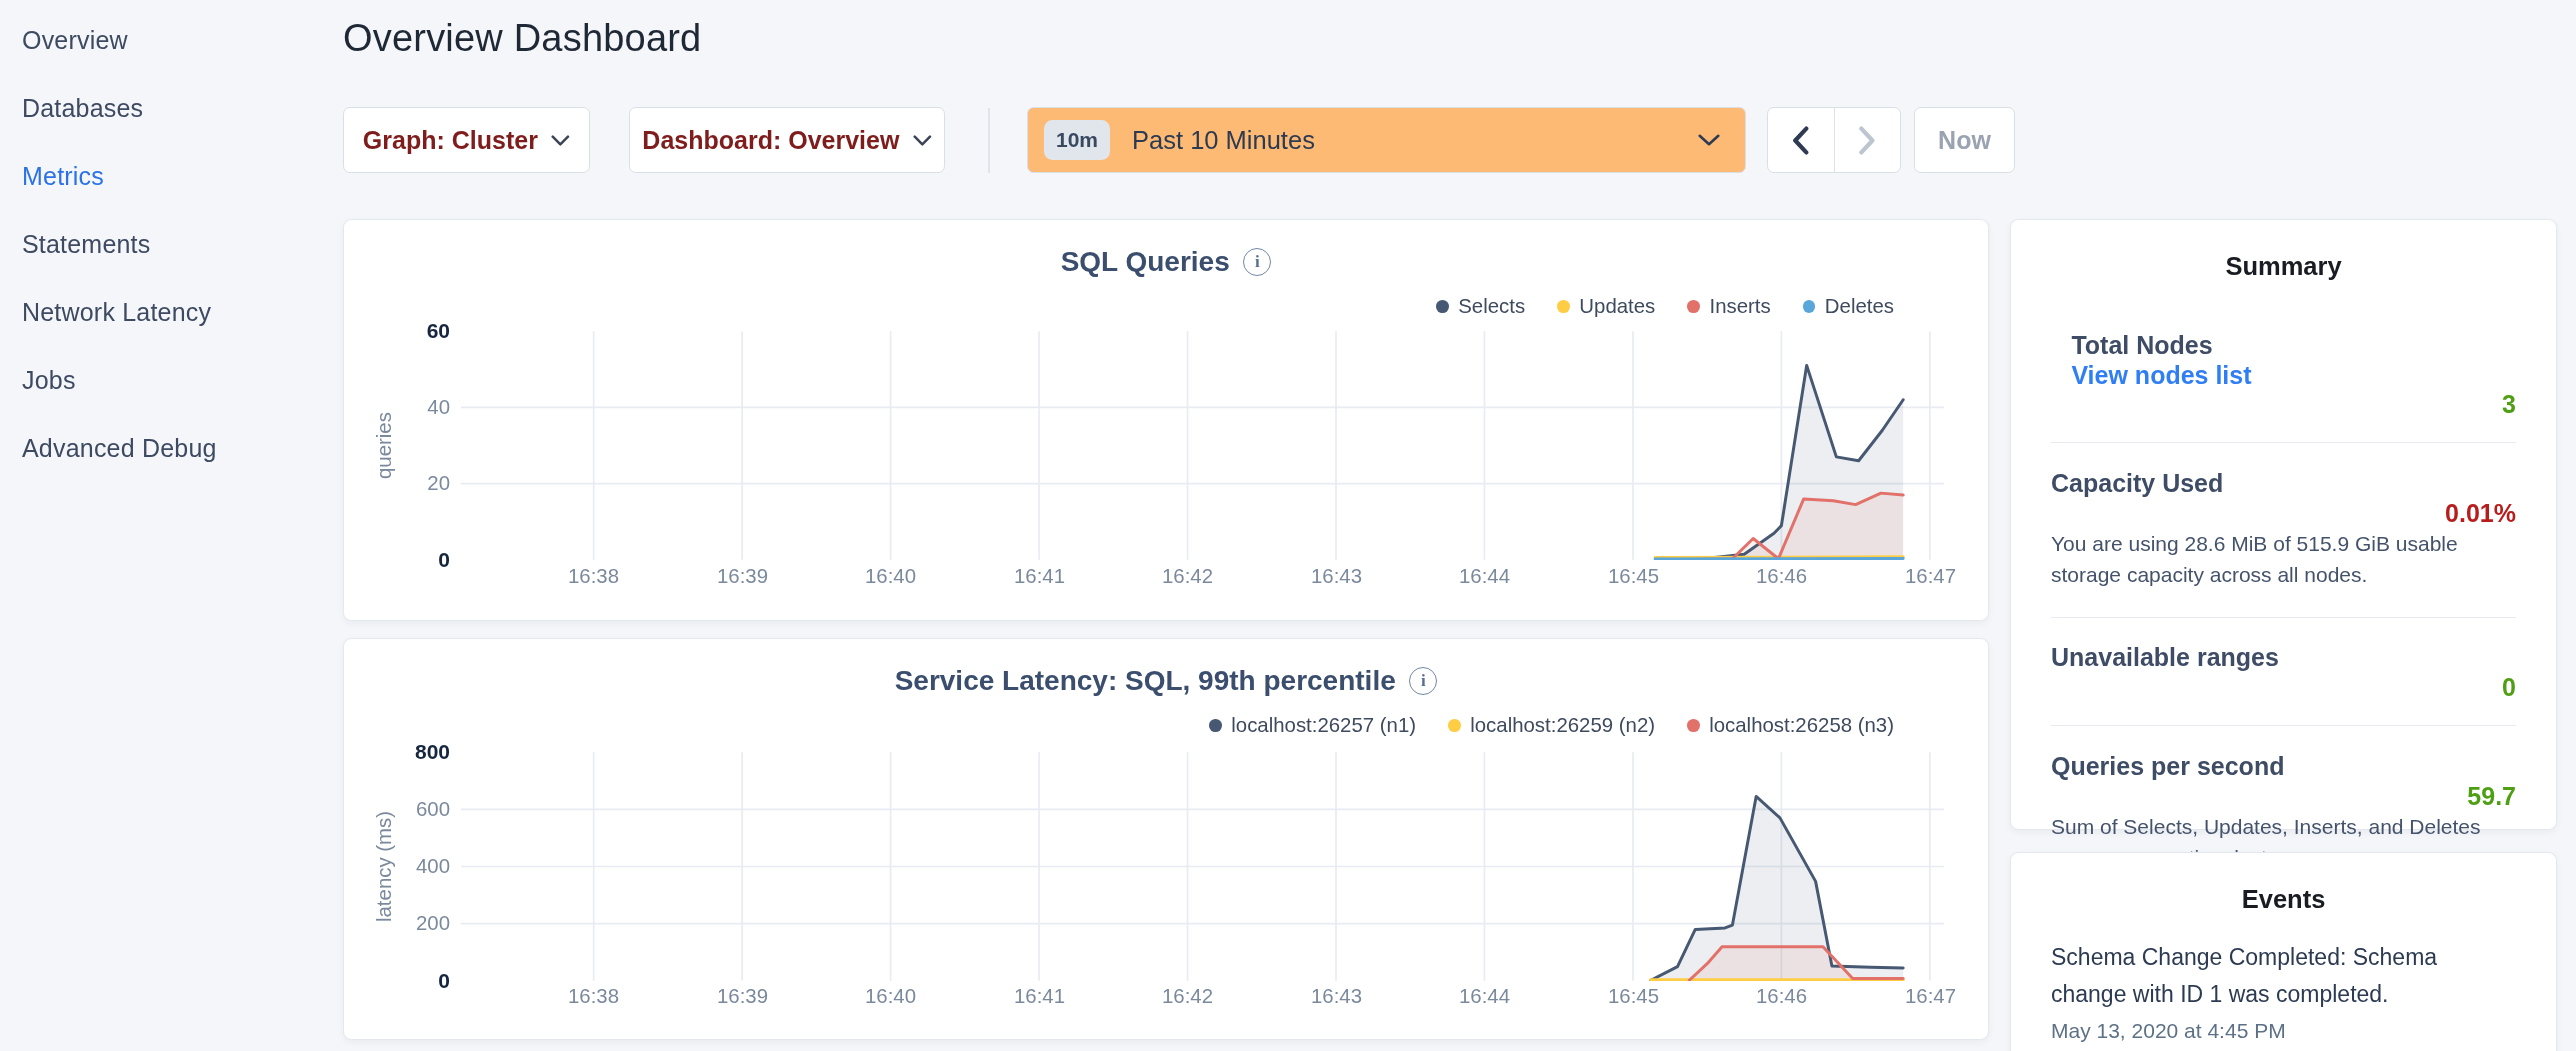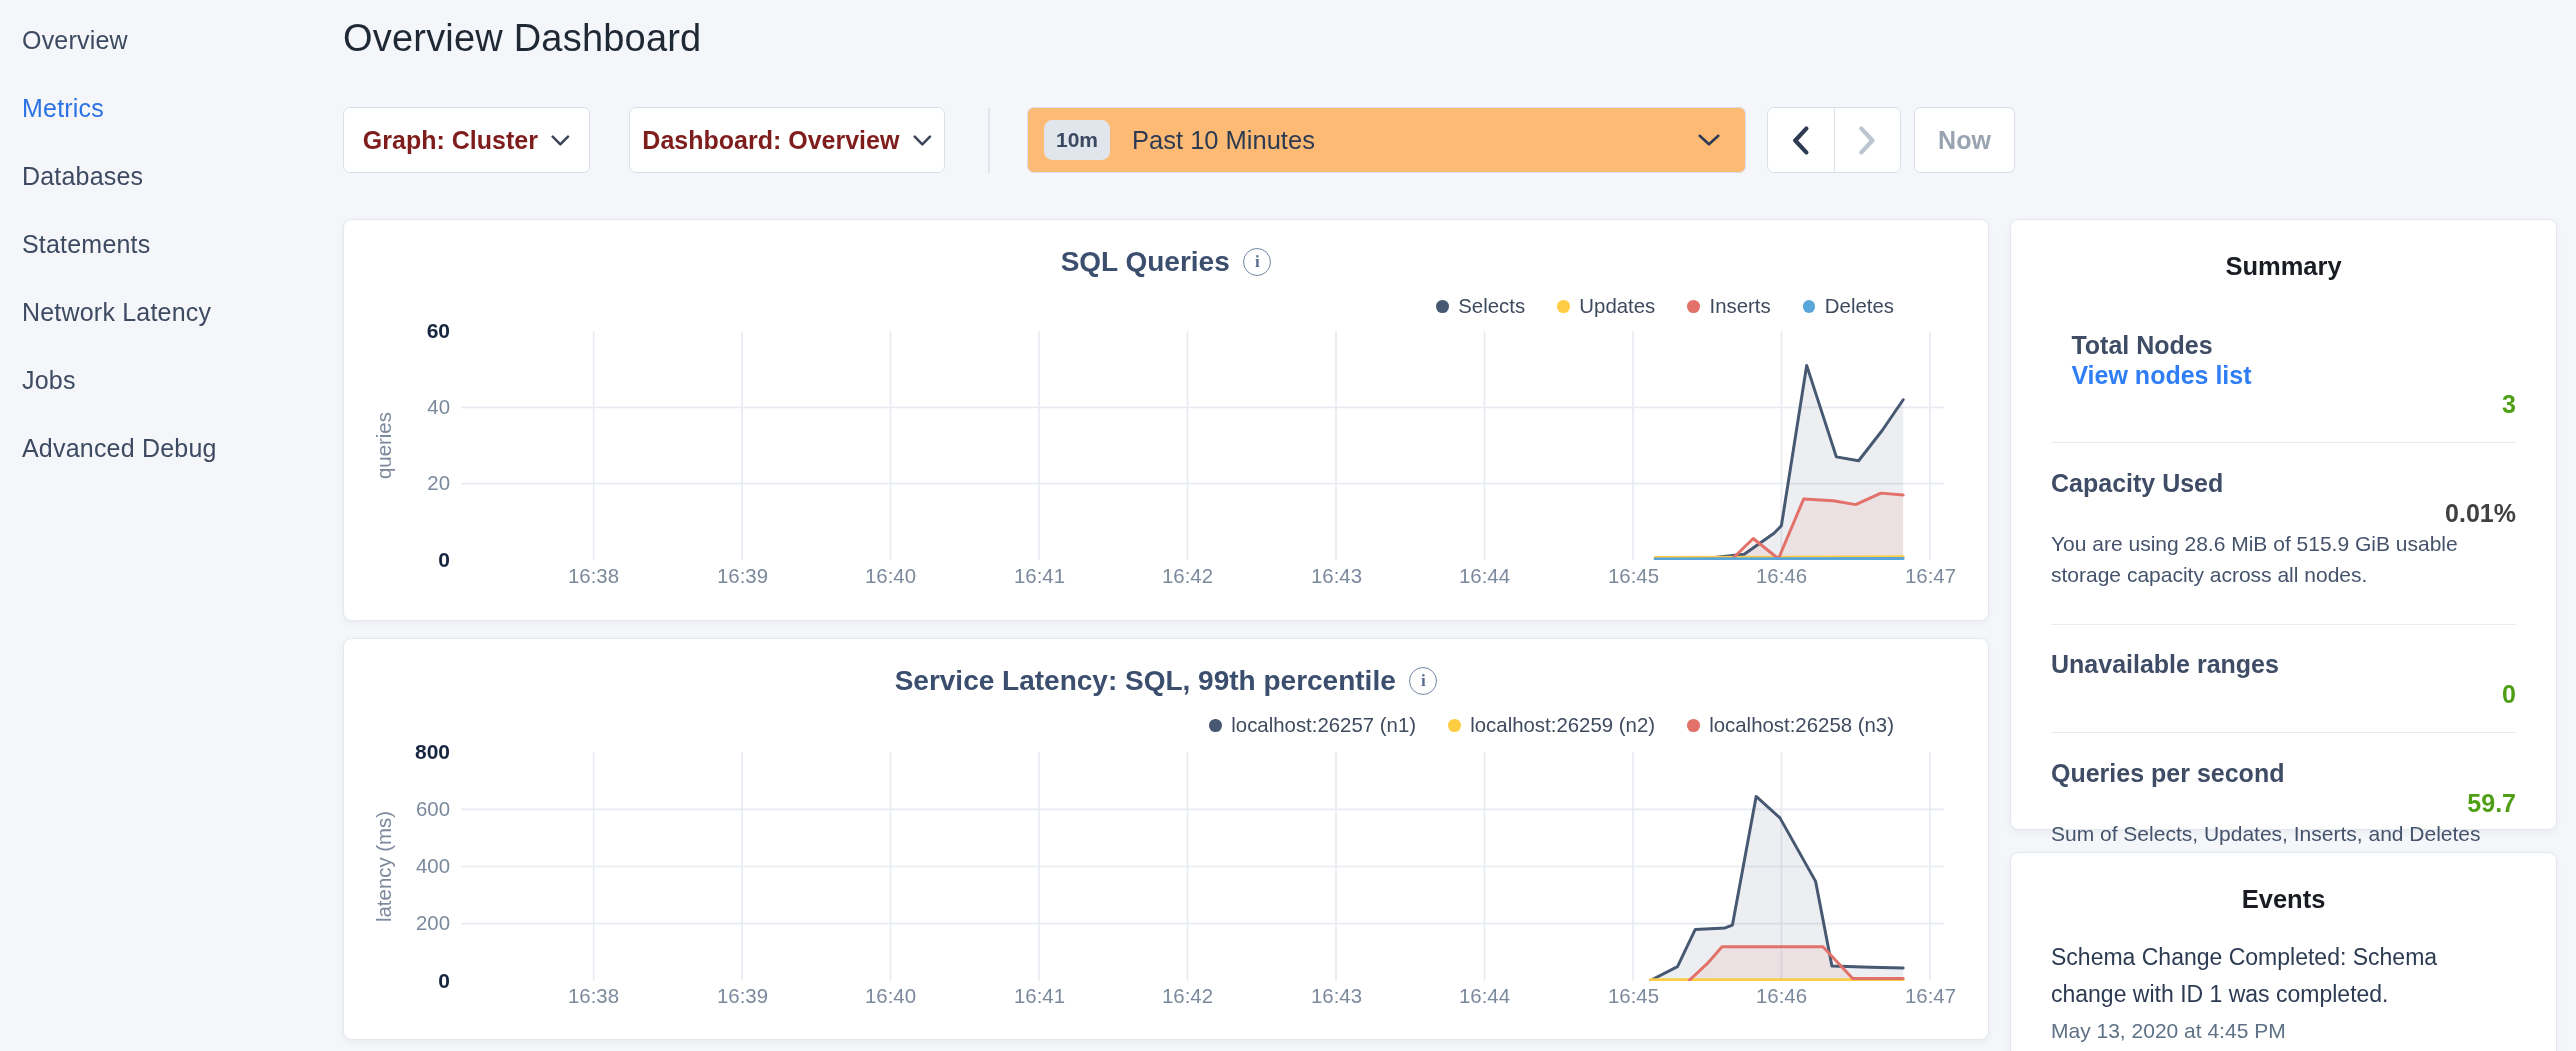--- a/index.html
+++ b/index.html
@@ -119,41 +119,41 @@
     text-align: center; font-size: 25.5px; font-weight: 700; color: #191c22;
     padding-top: 32px; height: 61px;
   }
   .sum-row { border-bottom: 0.9px solid #e7ebf0; }
   .sum-row .main-line { display: flex; align-items: baseline; flex-direction: column; }
   .sum-label { font-size: 25px; font-weight: 700; color: #3f4c66; line-height: 31px; }
   .sum-link  { margin-left: 20.4px; font-size: 25px; font-weight: 700; cursor: pointer; }
   .sum-value { margin-left: auto; font-size: 25px; font-weight: 700; }
   .sum-sub   { margin-top: 0; font-size: 21px; color: #44536b; line-height: 31px; }
   .r1 { padding: 49px 0 23px; }
-  .r2 { padding: 25px 0 34px; }
+  .r2 { padding: 25px 0 27px; }
   .r3 { padding: 24px 0 23px; }
   .r4 { padding: 25px 0 18px; }
   .r5 { padding: 25px 0 0; border-bottom: none; }
 
   .event-text {
     margin-top: 25px; max-width: 400px;
     font-size: 23px; color: #2c3a52; line-height: 37px;
   }
   .event-time { margin-top: 1.7px; font-size: 21px; color: #5d7186; line-height: 31px; }
 </style>
 </head>
 <body>
 
 <div class="page">
 
   <nav class="sidebar">
     <ul>
       <li>Overview</li>
+      <li>Databases</li>
       <li style="color: rgb(42, 114, 229);">Metrics</li>
-      <li>Databases</li>
       <li>Statements</li>
       <li>Network Latency</li>
       <li>Jobs</li>
       <li>Advanced Debug</li>
     </ul>
   </nav>
 
   <h1 class="page-title">Overview Dashboard</h1>
 
   <button class="ctl-btn" id="btn-graph">
@@ -332,21 +332,21 @@
       <div class="main-line">
         <span class="sum-label">Total Nodes</span>
         <span class="sum-link" style="color: rgb(47, 126, 245);">View nodes list</span>
         <span class="sum-value" style="color: rgb(79, 159, 21);">3</span>
       </div>
     </div>
 
     <div class="sum-row r2">
       <div class="main-line">
         <span class="sum-label">Capacity Used</span>
-        <span class="sum-value" style="color: #404040;">0.01%</span>
+        <span class="sum-value" style="color: #b91c1c;">0.01%</span>
       </div>
       <div class="sum-sub">You are using 28.6 MiB of 515.9 GiB usable storage capacity across all nodes.</div>
     </div>
 
     <div class="sum-row r3">
       <div class="main-line">
         <span class="sum-label">Unavailable ranges</span>
         <span class="sum-value" style="color: rgb(79, 159, 21);">0</span>
       </div>
     </div>

